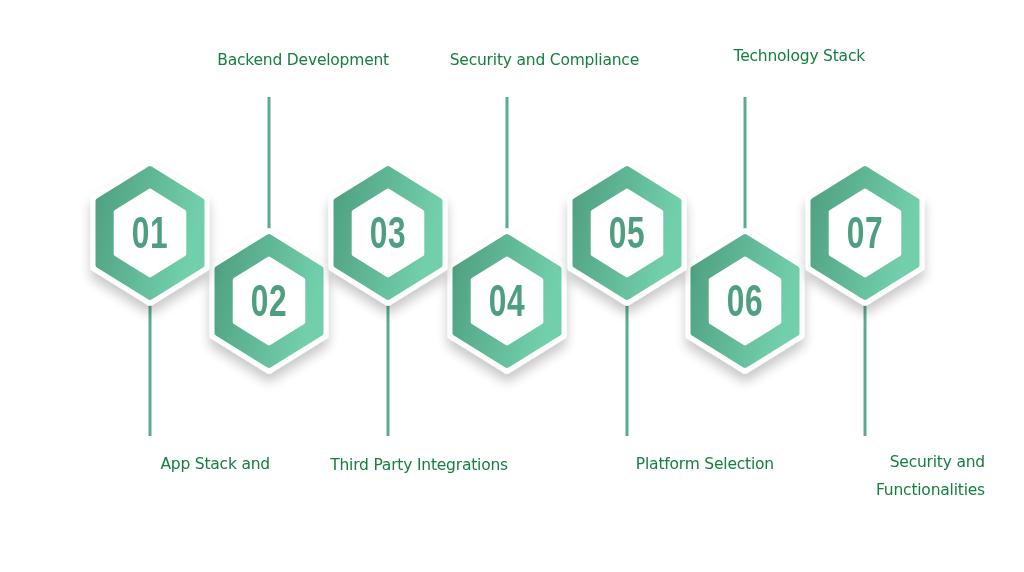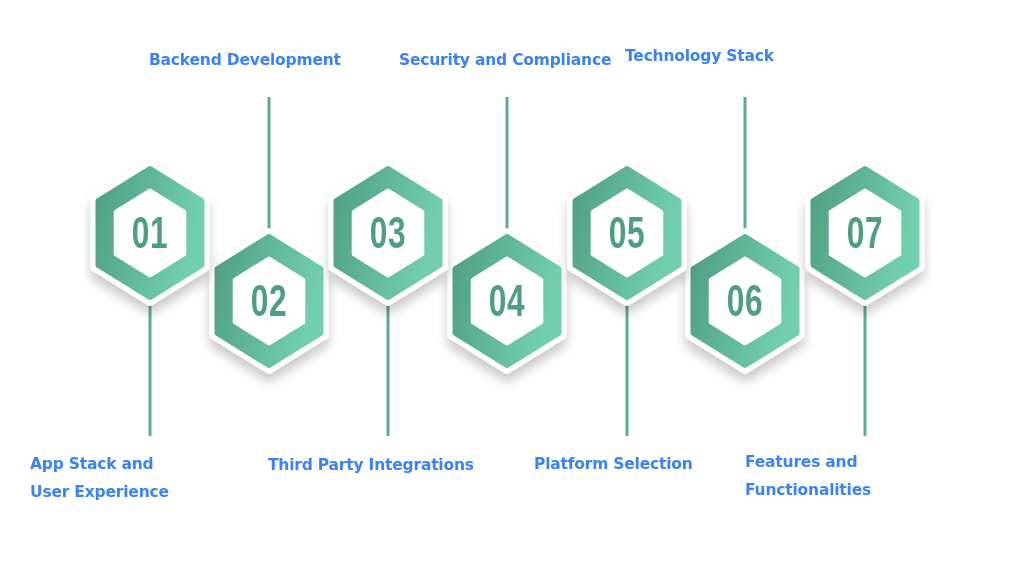--- a/index.html
+++ b/index.html
@@ -4,22 +4,22 @@
 <style>
   html, body { margin:0; padding:0; }
   body { width:1024px; height:572px; background:#ffffff; position:relative; overflow:hidden;
          font-family: "DejaVu Sans", "Liberation Sans", sans-serif; }
   .stage { position:absolute; left:0; top:0; width:1024px; height:572px; }
   svg.art { position:absolute; left:0; top:0; }
   .num { position:absolute; width:120px; text-align:center;
          font-family:"Liberation Sans Narrow","Liberation Sans", sans-serif;
          font-weight:bold; font-size:44px; color:#4e9f80; transform:scaleX(0.72);
          line-height:50px; letter-spacing:1px; }
-  .label { position:absolute; color:#3b82f6; font-weight:bold; font-size:15.5px;
-           text-align:left; line-height:28px; white-space:nowrap; letter-spacing:-0.2px; }
+  .label { position:absolute; color:#15803d; font-weight:normal; font-size:15.5px;
+           text-align:right; line-height:28px; white-space:nowrap; letter-spacing:-0.2px; }
 </style>
 </head>
 <body>
 
 <div class="stage">
   <svg class="art" width="1024" height="572" viewBox="0 0 1024 572">
     <defs>
       <linearGradient id="hexg" x1="0" y1="0" x2="1" y2="0.3">
         <stop offset="0" stop-color="#4e9f80"></stop>
         <stop offset="1" stop-color="#72cfac"></stop>
@@ -91,35 +91,34 @@
       <div class="num" style="left: 209px; top: 276px;">02</div>
       <div class="num" style="left: 328px; top: 208px;">03</div>
       <div class="num" style="left: 447px; top: 276px;">04</div>
       <div class="num" style="left: 567px; top: 208px;">05</div>
       <div class="num" style="left: 685px; top: 276px;">06</div>
       <div class="num" style="left: 805px; top: 208px;">07</div>
     </div>
   <div id="labels">
       <div class="label" style="width: 240px; left: 30px; top: 450px;">
         <div>App Stack and</div>
-        <div>User Experience</div>
       </div>
       <div class="label" style="width: 240px; left: 149px; top: 46px;">
         <div>Backend Development</div>
       </div>
       <div class="label" style="width: 240px; left: 268px; top: 451px;">
         <div>Third Party Integrations</div>
       </div>
       <div class="label" style="width: 240px; left: 399px; top: 46px;">
         <div>Security and Compliance</div>
       </div>
       <div class="label" style="width: 240px; left: 534px; top: 450px;">
         <div>Platform Selection</div>
       </div>
       <div class="label" style="width: 240px; left: 625px; top: 42px;">
         <div>Technology Stack</div>
       </div>
       <div class="label" style="width: 240px; left: 745px; top: 448px;">
-        <div>Features and</div>
+        <div>Security and</div>
         <div>Functionalities</div>
       </div>
     </div>
 </div>
 
 </body></html>

